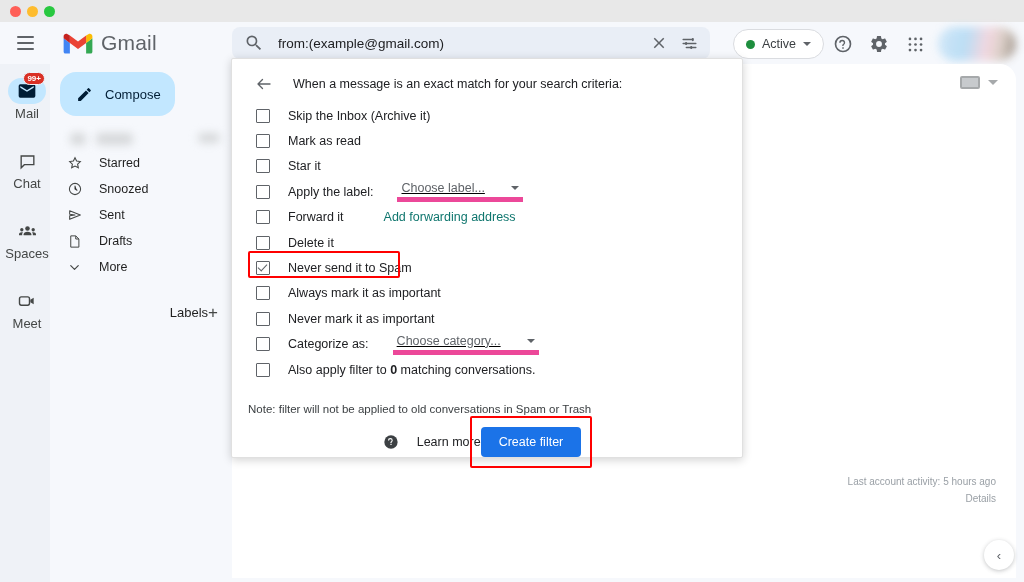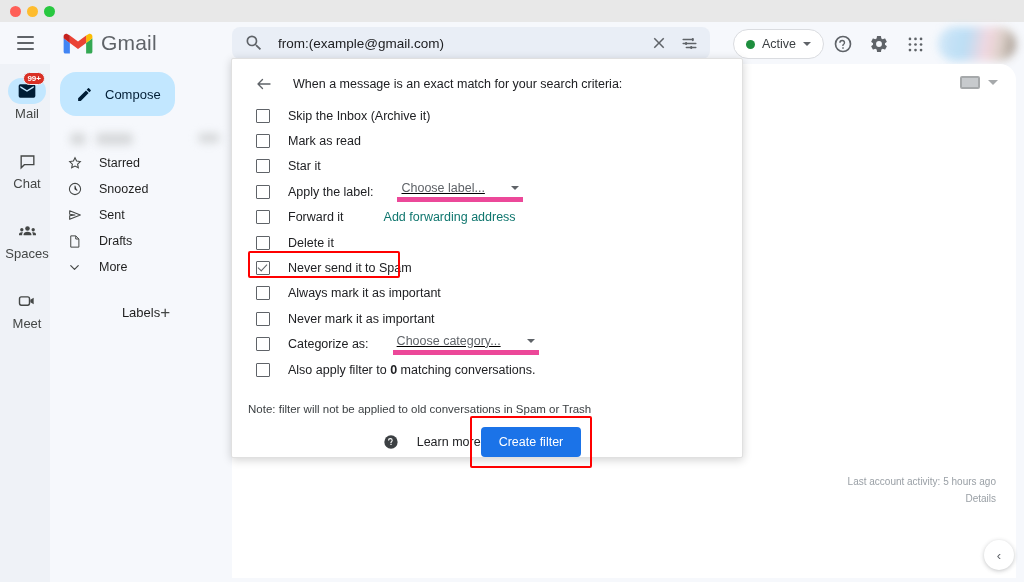--- a/index.html
+++ b/index.html
@@ -118,21 +118,21 @@
     border-radius: 5px; filter: blur(4px);
   }
   .nav-item {
     display: flex; align-items: center; gap: 16px; height: 26px;
     margin: 0 8px 0 0; padding-left: 16px; border-radius: 0 13px 13px 0;
     cursor: pointer; color: #1f1f1f;
   }
   .nav-item span.lbl { font-size: 12.5px; }
   .nav-ico { width: 17px; height: 17px; display:flex; align-items:center; justify-content:center; color: #444746; }
   .labels-head {
-    display: flex; align-items: center; justify-content: center;
+    display: flex; align-items: center; justify-content: flex-end;
     margin: 24px 14px 0 24px; color: #1f1f1f;
   }
   .labels-head .t { font-size: 13px; }
   .plus { font-size: 17px; color: #444746; cursor: pointer; line-height: 1; }
 
   
   .content {
     position: absolute; left: 232px; top: 64px; right: 8px; bottom: 4px;
     background: #fff; border-radius: 16px 16px 0 0;
   }

